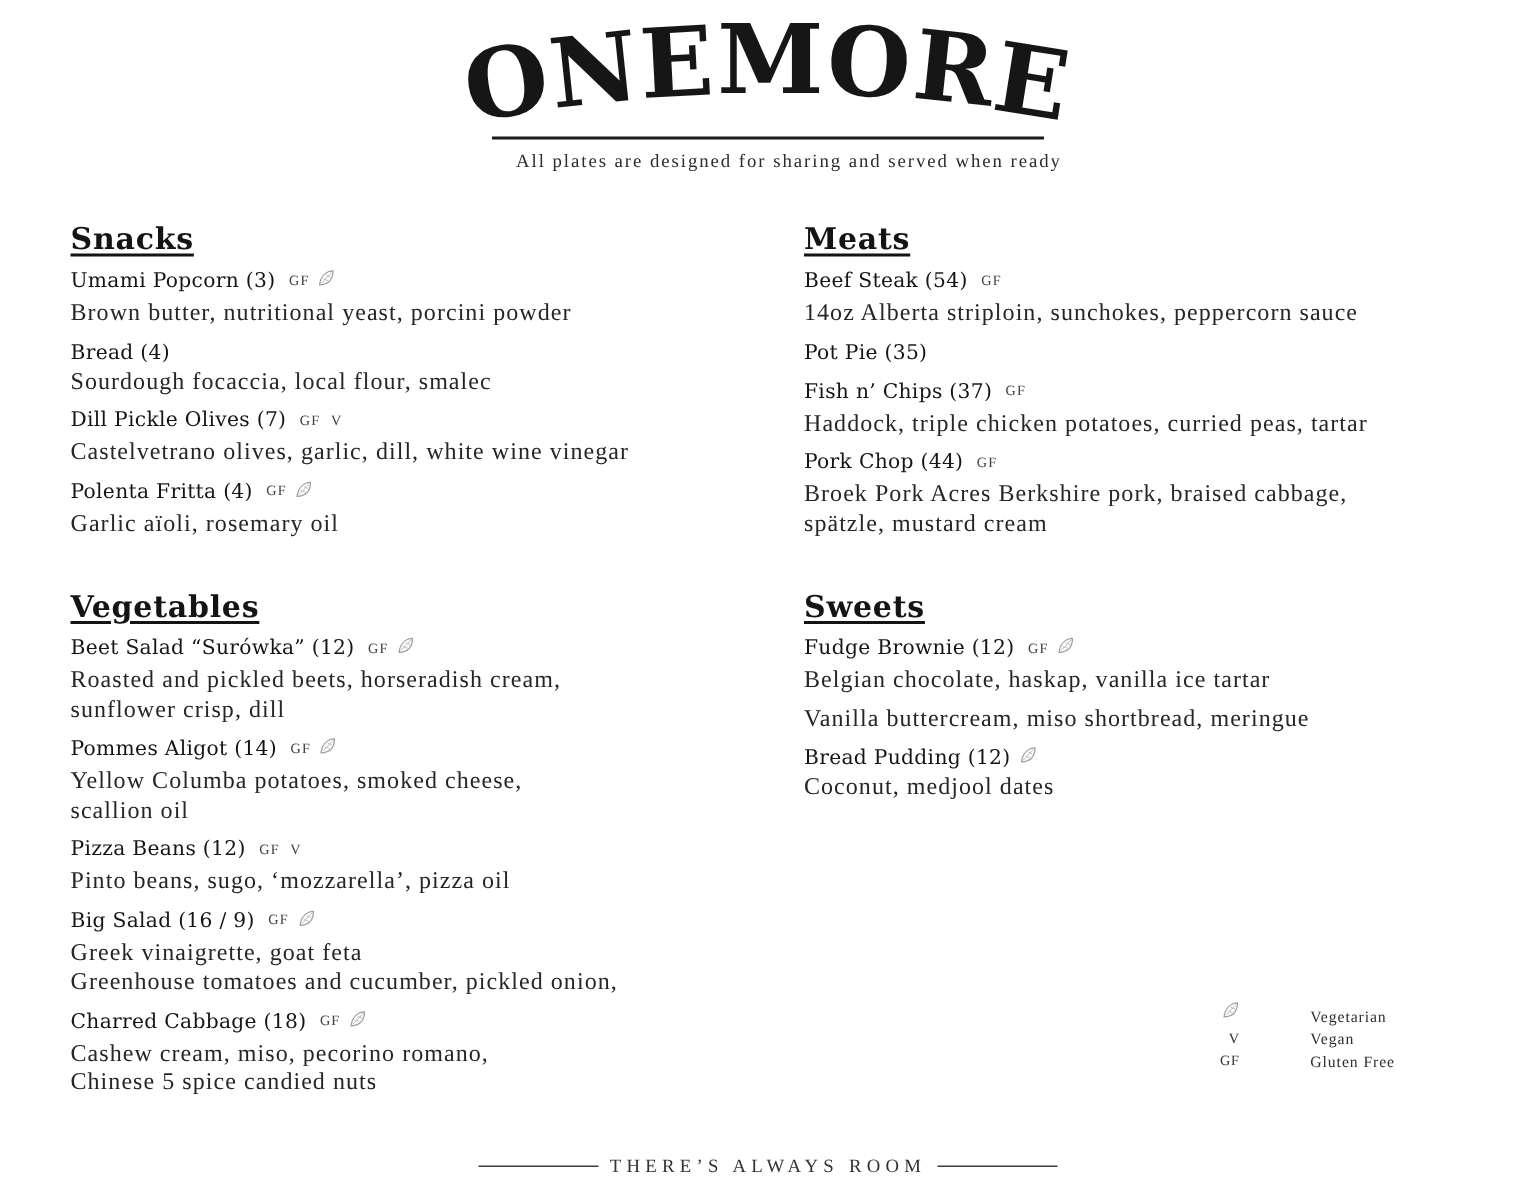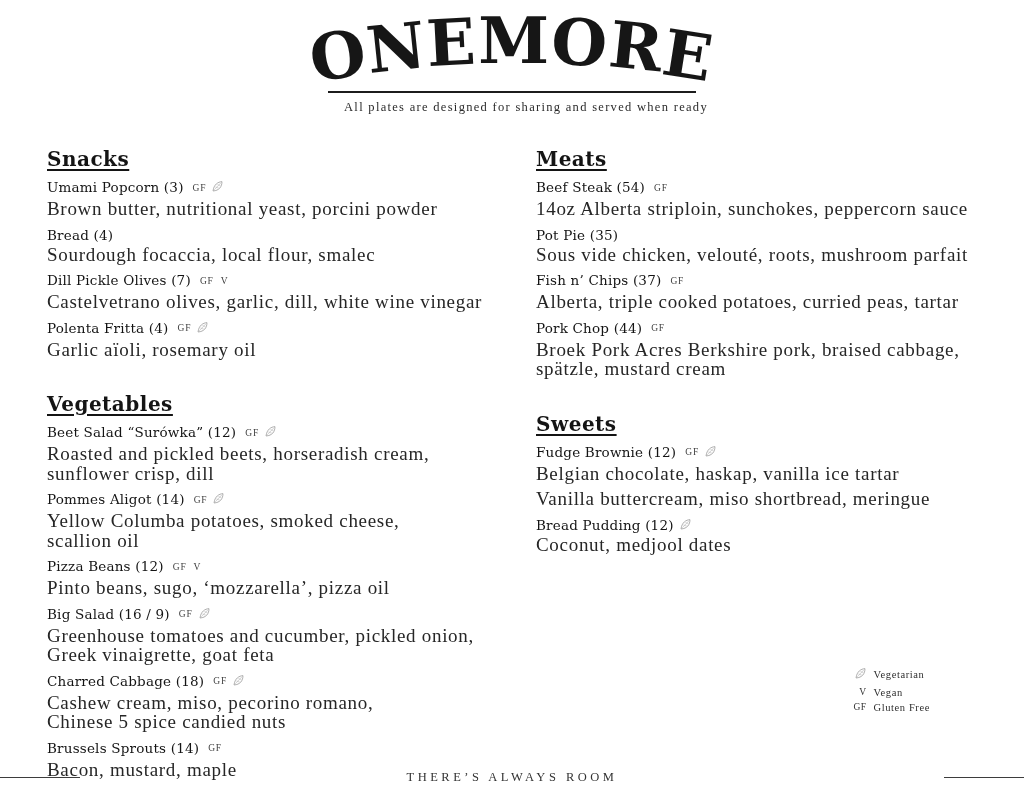--- a/index.html
+++ b/index.html
@@ -48,37 +48,37 @@
     letter-spacing:0.2px; color:#141414;
   }
   .mk {
     font-size:9.5px; letter-spacing:0.8px; color:#3f3f3f;
     margin-left:9px; position:relative; top:-1.5px;
   }
   .mk + .mk { margin-left:7px; }
   .leaf { margin-left:5px; position:relative; top:1px; display:inline-block; }
   .leaf svg { display:block; }
   .desc {
-    font-size:19px; letter-spacing:0.7px; color:#262626; line-height:19.5px;
+    font-size:16px; letter-spacing:0.7px; color:#262626; line-height:19.5px;
   }
 
   
   .legend { position:absolute; top:667px; right:94px; }
-  .legend-row { display:flex; align-items:flex-start; line-height:15px; }
+  .legend-row { display:flex; align-items:flex-end; line-height:15px;gap:40px; }
   .legend-marker {
     width:18px; text-align:right; font-size:9.5px; letter-spacing:0.5px; color:#333;
     flex:0 0 18px;
   }
   .legend-marker .leaf { top:0; margin-left:0; }
   .legend-label { font-size:10.5px; letter-spacing:0.6px; color:#2e2e2e; margin-left:7px; }
 
   
   .footer {
     position:absolute; left:0; right:0; top:770px;
-    display:flex; align-items:center; justify-content:space-between;
+    display:flex; align-items:center; justify-content:center;
   }
   .footer-rule { width:80px; height:1px; background:#3d3d3d; }
   .footer-text {
     font-size:12.5px; letter-spacing:3.5px; color:#333; margin:0 8px;
     font-weight:400; white-space:nowrap;
   }
 </style>
 </head>
 <body>
 
@@ -137,51 +137,46 @@
           </div>
           <div class="item">
             <div class="item-title"><span class="item-name">Pizza Beans (12)</span><span class="mk">GF</span><span class="mk">V</span></div>
             <div class="desc">Pinto beans, sugo, ‘mozzarella’, pizza oil</div>
           </div>
           <div class="item">
             <div class="item-title"><span class="item-name">Big Salad (16 / 9)</span><span class="mk">GF</span><span class="leaf"><svg width="13" height="13" viewBox="0 0 16 16">
                   <path d="M13.5 2 C 8.5 2.3, 3.5 5.5, 2.5 13.5 C 10 13, 13.5 8.5, 13.5 2 Z" fill="#fdfdfd" stroke="#9e9e9e" stroke-width="1"></path>
                   <path d="M4 12 L 12.5 3.2 M5.5 8.5 L 9.5 10 M8 5.5 L 11.5 7" stroke="#b5b5b5" stroke-width="0.7" fill="none"></path>
                 </svg></span></div>
+            <div class="desc">Greek vinaigrette, goat feta</div>
             <div class="desc">Greenhouse tomatoes and cucumber, pickled onion,</div>
-            <div class="desc">Greek vinaigrette, goat feta</div>
           </div>
           <div class="item">
             <div class="item-title"><span class="item-name">Charred Cabbage (18)</span><span class="mk">GF</span><span class="leaf"><svg width="13" height="13" viewBox="0 0 16 16">
                   <path d="M13.5 2 C 8.5 2.3, 3.5 5.5, 2.5 13.5 C 10 13, 13.5 8.5, 13.5 2 Z" fill="#fdfdfd" stroke="#9e9e9e" stroke-width="1"></path>
                   <path d="M4 12 L 12.5 3.2 M5.5 8.5 L 9.5 10 M8 5.5 L 11.5 7" stroke="#b5b5b5" stroke-width="0.7" fill="none"></path>
                 </svg></span></div>
             <div class="desc">Cashew cream, miso, pecorino romano,</div>
             <div class="desc">Chinese 5 spice candied nuts</div>
           </div>
-          <div class="item">
-            <div class="item-title"><span class="item-name">Brussels Sprouts (14)</span><span class="mk">GF</span></div>
-            <div class="desc">Bacon, mustard, maple</div>
-          </div>
         </section>
       </div>
     <div class="col">
         <section class="section">
           <h2 class="heading">Meats</h2>
           <div class="item">
             <div class="item-title"><span class="item-name">Beef Steak (54)</span><span class="mk">GF</span></div>
             <div class="desc">14oz Alberta striploin, sunchokes, peppercorn sauce</div>
           </div>
           <div class="item">
             <div class="item-title"><span class="item-name">Pot Pie (35)</span></div>
-            <div class="desc">Sous vide chicken, velouté, roots, mushroom parfait</div>
           </div>
           <div class="item">
             <div class="item-title"><span class="item-name">Fish n’ Chips (37)</span><span class="mk">GF</span></div>
-            <div class="desc">Alberta, triple cooked potatoes, curried peas, tartar</div>
+            <div class="desc">Haddock, triple chicken potatoes, curried peas, tartar</div>
           </div>
           <div class="item">
             <div class="item-title"><span class="item-name">Pork Chop (44)</span><span class="mk">GF</span></div>
             <div class="desc">Broek Pork Acres Berkshire pork, braised cabbage,</div>
             <div class="desc">spätzle, mustard cream</div>
           </div>
         </section>
         <section class="section">
           <h2 class="heading">Sweets</h2>
           <div class="item">

